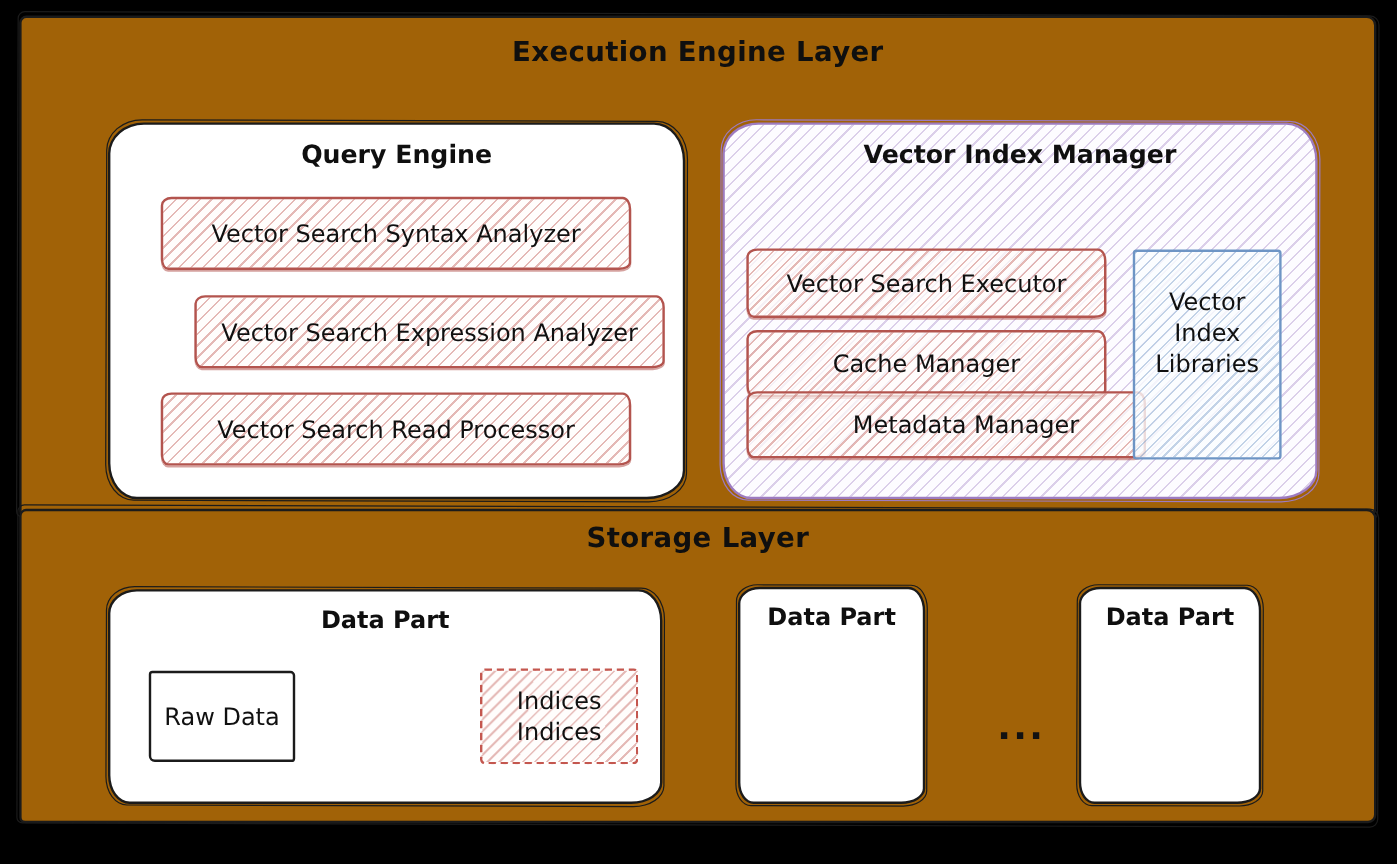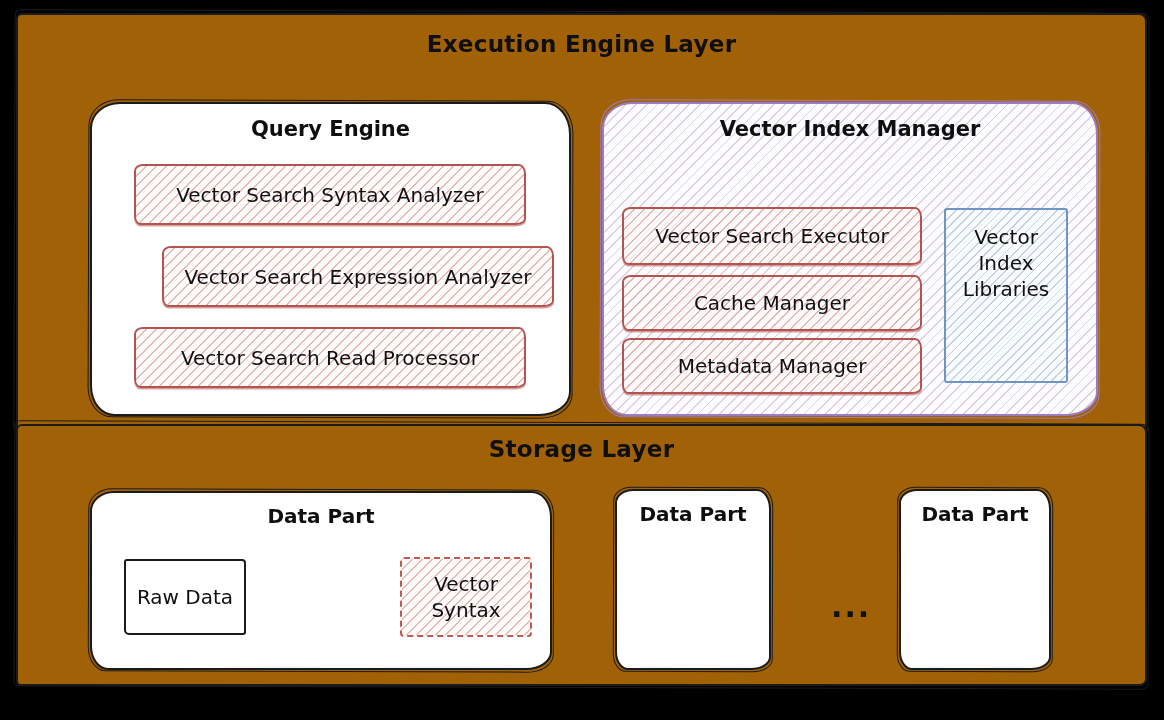--- a/index.html
+++ b/index.html
@@ -60,21 +60,21 @@
     font-size:20px;font-weight:500;text-align:center;line-height:1.3;color:#101010;
   }
   .dashed-box{
     position:absolute;display:flex;align-items:center;justify-content:center;
     border:2.6px dashed #c4574f;border-radius:4px;
     font-size:20px;font-weight:500;text-align:center;line-height:1.3;color:#101010;
   }
   .sidebox{
     position:absolute;border:2.3px solid var(--blue);border-radius:3px;
     font-size:20px;font-weight:500;text-align:center;line-height:1.3;color:#101010;
-    padding-top:14px;box-sizing:border-box;
+    padding-top:28px;box-sizing:border-box;
   }
   .ellipsis{
     position:absolute;font-size:30px;font-weight:700;letter-spacing:2px;color:#111;
   }
 </style>
 </head>
 <body>
 
 <div id="stage">
 
@@ -85,32 +85,32 @@
       <div class="group-title">Query Engine</div>
       <div class="chip hatch-red" style="left:42px;top:60px;width:388px;height:57px;">Vector Search Syntax Analyzer</div>
       <div class="chip hatch-red" style="left:42px;top:142px;width:388px;height:57px;margin-left:28px;">Vector Search Expression Analyzer</div>
       <div class="chip hatch-red" style="left:42px;top:223px;width:388px;height:57px;">Vector Search Read Processor</div>
     </div>
 
     <div class="group sk2 hatch-purple" style="left:584px;top:87px;width:492px;height:310px;border-color:var(--purple);--bc:var(--purple);">
       <div class="group-title">Vector Index Manager</div>
       <div class="chip hatch-red" style="left:18px;top:171px;width:296px;height:52px;">Cache Manager</div>
       <div class="chip hatch-red" style="left:18px;top:103px;width:296px;height:54px;">Vector Search Executor</div>
-      <div class="chip hatch-red" style="left:18px;top:234px;width:296px;height:52px;">Metadata Manager</div>
+      <div class="chip hatch-red" style="left:18px;top:222px;width:296px;height:52px;padding-left:33px;">Metadata Manager</div>
       <div class="sidebox hatch-blue" style="left:340px;top:104px;width:124px;height:175px;">Vector Index Libraries</div>
     </div>
   </div>
 
   <div class="layer sk2" style="left:16px;top:424px;width:1127px;height:258px;">
     <div class="layer-title" style="top:10px;">Storage Layer</div>
 
     <div class="group sk2" style="left:72px;top:65px;width:458px;height:175px;border-radius:24px 20px 26px 18px / 20px 26px 18px 24px;">
       <div class="group-title" style="top:11px;font-size:20px;">Data Part</div>
       <div class="plain-box" style="left:32px;top:66px;width:118px;height:72px;">Raw Data</div>
-      <div class="dashed-box hatch-red" style="left:308px;top:64px;width:128px;height:76px;">Vector Syntax</div>
+      <div class="dashed-box hatch-red" style="left:308px;top:64px;width:128px;height:76px;">Indices Indices</div>
     </div>
 
     <div class="group sk2" style="left:597px;top:63px;width:152px;height:177px;border-radius:18px 14px 20px 13px / 14px 20px 13px 18px;">
       <div class="group-title" style="top:11px;font-size:20px;">Data Part</div>
     </div>
 
     <div class="ellipsis" style="left:813px;top:163px;">...</div>
 
     <div class="group sk2" style="left:881px;top:63px;width:148px;height:177px;border-radius:18px 14px 20px 13px / 14px 20px 13px 18px;">
       <div class="group-title" style="top:11px;font-size:20px;">Data Part</div>

